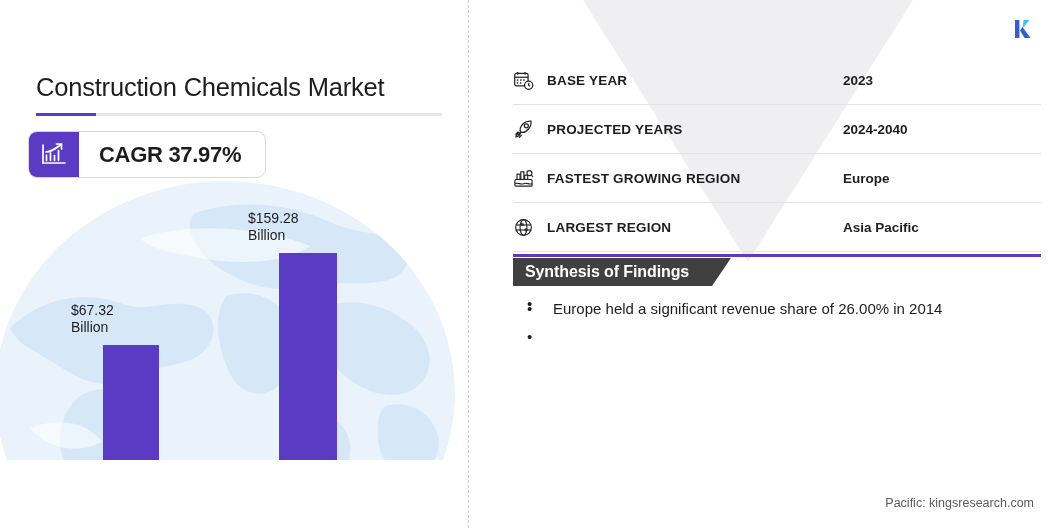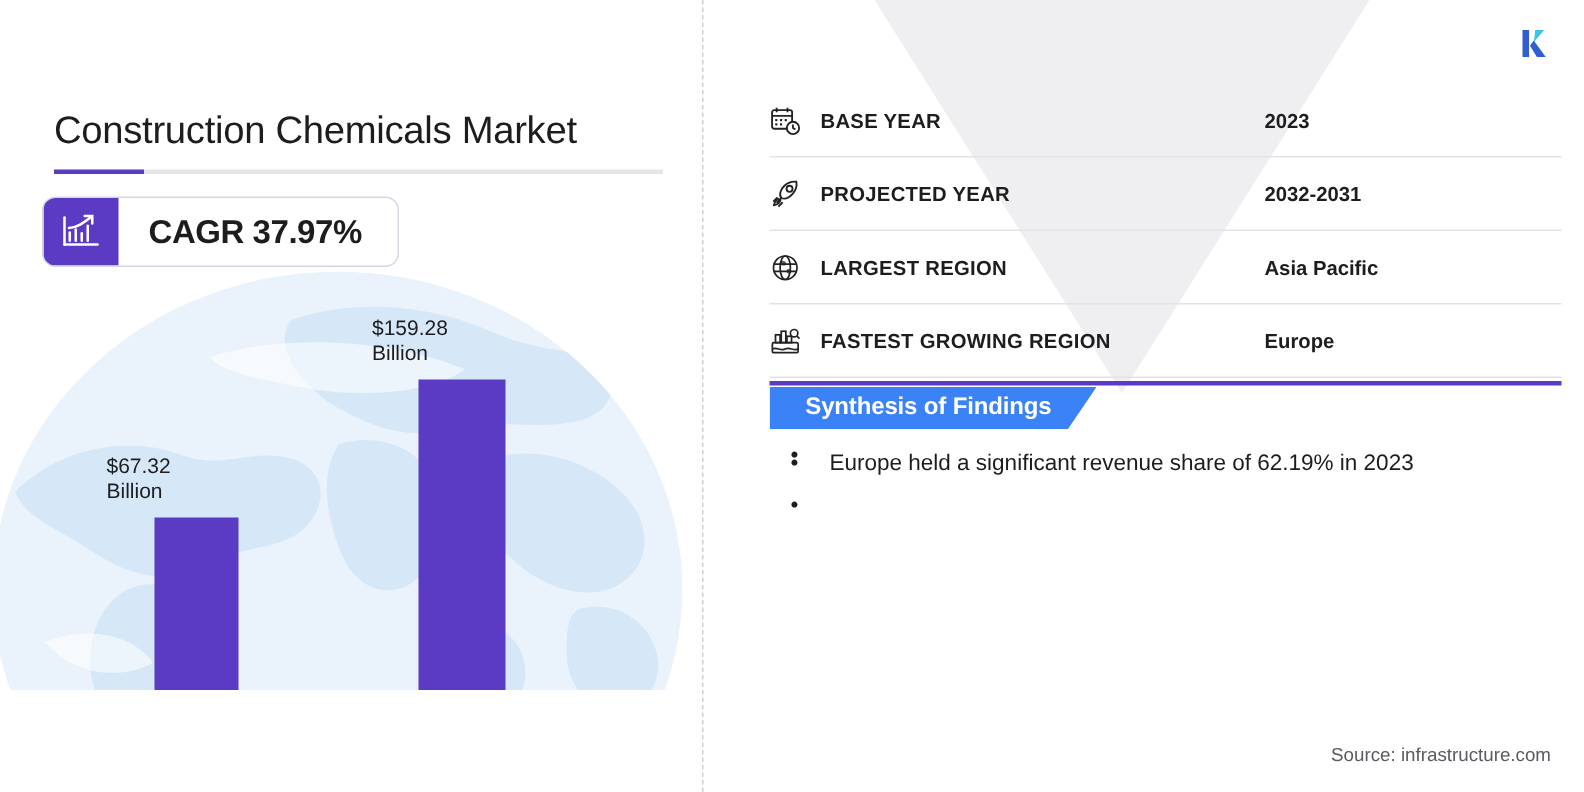--- a/index.html
+++ b/index.html
@@ -187,27 +187,26 @@
     position: absolute;
     left: 30px; top: 254px;
     width: 528px; height: 2.5px;
     background: #5b3bc4;
   }
   #synthesis-banner {
     position: absolute;
     left: 30px; top: 258px;
     height: 28px;
     min-width: 218px;
-    background: #3b82f6;
+    background: #404040;
     clip-path: polygon(0 0, 100% 0, calc(100% - 19px) 100%, 0 100%);
     display: flex;
     align-items: center;
     padding: 0 30px 0 12px;
     box-sizing: border-box;
-    justify-content: flex-end;
   }
   #synthesis-title {
     font-size: 16px;
     font-weight: bold;
     color: #ffffff;
     white-space: nowrap;
     letter-spacing: -0.1px;
   }
   #findings-list {
     position: absolute;
@@ -351,77 +350,77 @@
         <div class="info-icon">
           <svg width="21" height="21" viewBox="0 0 22 22">
             <g fill="none" stroke="#222" stroke-width="1.3" stroke-linejoin="round">
               <path d="M8.4 13.6 C6.4 11.6 7.6 7.6 10.6 4.9 C13.1 2.7 16.4 2 18.8 2.3 C19.2 4.7 18.5 8 16.3 10.5 C13.6 13.5 10.4 14.6 8.4 13.6 Z"></path>
               <circle cx="14" cy="7.2" r="2.1"></circle>
               <path d="M8.2 13.8 L5 17 M5.6 13.2 L2.6 16.2 M9.2 16.6 L6.2 19.6"></path>
               <path d="M7 14 C5 14.4 3.6 16 3 18.8 C5.8 18.2 7.4 16.8 7.8 14.8"></path>
             </g>
           </svg>
         </div>
-        <div class="info-label">PROJECTED YEAR</div>
-        <div class="info-value">2032-2031</div>
-      </div>
-
-      <div class="info-row">
-        <div class="info-icon">
-          <svg width="21" height="21" viewBox="0 0 22 22">
-            <g fill="none" stroke="#222" stroke-width="1.2">
-              <circle cx="11" cy="11" r="8.2"></circle>
-              <ellipse cx="11" cy="11" rx="3.6" ry="8.2"></ellipse>
-              <line x1="2.9" y1="8.4" x2="19.1" y2="8.4"></line>
-              <line x1="2.9" y1="13.6" x2="19.1" y2="13.6"></line>
-            </g>
-            <g fill="#222" opacity="0.75">
-              <path d="M7.5 6.5 C9 5.6 11 6.2 11.6 7.6 C12.2 9 10.6 9.8 9.2 9.4 C7.8 9 6.6 7.6 7.5 6.5 Z"></path>
-              <path d="M12.5 12 C14 11.4 15.6 12.4 15.4 13.8 C15.2 15.2 13.4 15.6 12.4 14.6 C11.6 13.8 11.6 12.4 12.5 12 Z"></path>
-            </g>
-          </svg>
-        </div>
-        <div class="info-label">LARGEST REGION</div>
-        <div class="info-value">Asia Pacific</div>
+        <div class="info-label">PROJECTED YEARS</div>
+        <div class="info-value">2024-2040</div>
       </div>
 
       <div class="info-row">
         <div class="info-icon">
           <svg width="21" height="21" viewBox="0 0 22 22">
             <g fill="none" stroke="#222" stroke-width="1.2">
               <rect x="2" y="12" width="18" height="7" rx="1"></rect>
               <path d="M2 16.4 C5 14.8 8 18 11 16.4 C14 14.8 17 18 20 16.4"></path>
               <rect x="4.2" y="6.5" width="3.2" height="5.5"></rect>
               <rect x="8.2" y="4" width="3.2" height="8"></rect>
               <rect x="12.2" y="7.5" width="3.2" height="4.5"></rect>
               <circle cx="17.2" cy="5.4" r="2.6"></circle>
               <path d="M19.2 7.4 L21 9.2"></path>
             </g>
           </svg>
         </div>
         <div class="info-label">FASTEST GROWING REGION</div>
         <div class="info-value">Europe</div>
       </div>
 
+      <div class="info-row">
+        <div class="info-icon">
+          <svg width="21" height="21" viewBox="0 0 22 22">
+            <g fill="none" stroke="#222" stroke-width="1.2">
+              <circle cx="11" cy="11" r="8.2"></circle>
+              <ellipse cx="11" cy="11" rx="3.6" ry="8.2"></ellipse>
+              <line x1="2.9" y1="8.4" x2="19.1" y2="8.4"></line>
+              <line x1="2.9" y1="13.6" x2="19.1" y2="13.6"></line>
+            </g>
+            <g fill="#222" opacity="0.75">
+              <path d="M7.5 6.5 C9 5.6 11 6.2 11.6 7.6 C12.2 9 10.6 9.8 9.2 9.4 C7.8 9 6.6 7.6 7.5 6.5 Z"></path>
+              <path d="M12.5 12 C14 11.4 15.6 12.4 15.4 13.8 C15.2 15.2 13.4 15.6 12.4 14.6 C11.6 13.8 11.6 12.4 12.5 12 Z"></path>
+            </g>
+          </svg>
+        </div>
+        <div class="info-label">LARGEST REGION</div>
+        <div class="info-value">Asia Pacific</div>
+      </div>
+
     </div>
 
     <div id="synthesis-rule"></div>
     <div id="synthesis-banner">
       <span id="synthesis-title">Synthesis of Findings</span>
     </div>
 
     <ul id="findings-list">
       <li class="finding-item">
         <span class="finding-bullet">•</span>
       </li>
       <li class="finding-item">
         <span class="finding-bullet">•</span>
-        <span>Europe held a significant revenue share of 62.19% in 2023</span>
+        <span>Europe held a significant revenue share of 26.00% in 2014</span>
       </li>
       <li class="finding-item">
         <span class="finding-bullet">•</span>
       </li>
     </ul>
 
-    <div id="source-note">Source: infrastructure.com</div>
+    <div id="source-note">Pacific: kingsresearch.com</div>
   </div>
 
 </div>
 
 </body></html>

